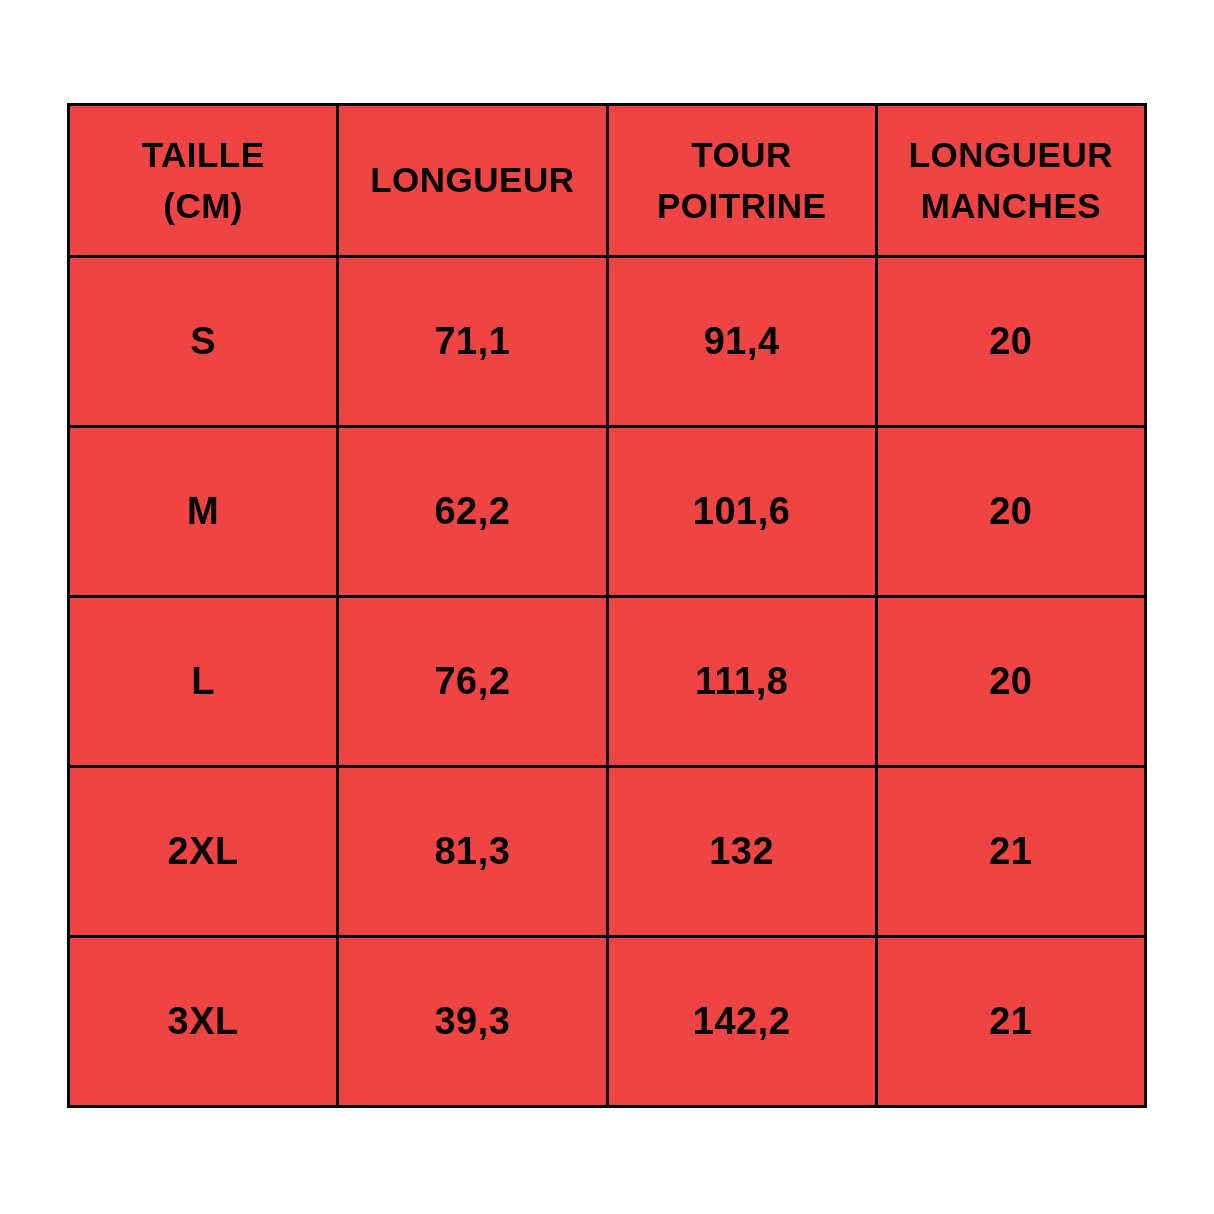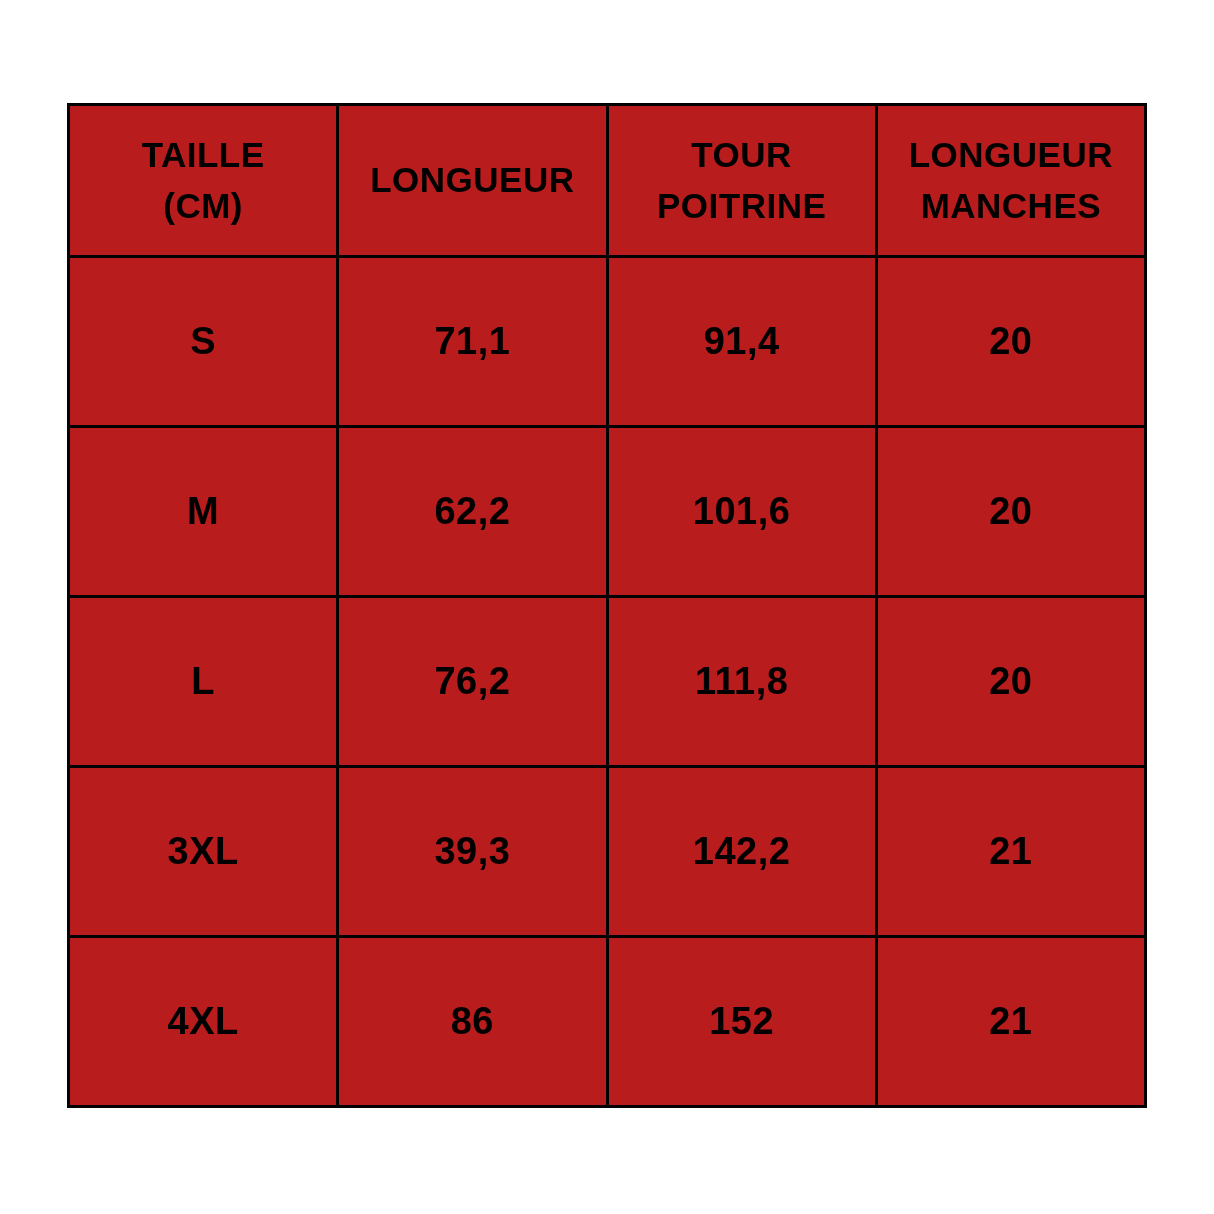--- a/index.html
+++ b/index.html
@@ -19,21 +19,21 @@
     left: 67px;
     top: 103px;
     width: 1080px;
     height: 1005px;
   }
   table.size-table {
     width: 100%;
     height: 100%;
     border-collapse: collapse;
     table-layout: fixed;
-    background: #b91c1c;
+    background: #ef4444;
     padding-left: 38px;
   }
   table.size-table th,
   table.size-table td {
     border: 3px solid #000000;
     text-align: center;
     vertical-align: middle;
     font-weight: bold;
     padding: 0;
   }
@@ -79,26 +79,26 @@
           <td>101,6</td>
           <td>20</td>
         </tr>
         <tr class="data-row">
           <td>L</td>
           <td>76,2</td>
           <td>111,8</td>
           <td>20</td>
         </tr>
         <tr class="data-row">
+          <td>2XL</td>
+          <td>81,3</td>
+          <td>132</td>
+          <td>21</td>
+        </tr>
+        <tr class="data-row">
           <td>3XL</td>
           <td>39,3</td>
           <td>142,2</td>
-          <td>21</td>
-        </tr>
-        <tr class="data-row">
-          <td>4XL</td>
-          <td>86</td>
-          <td>152</td>
           <td>21</td>
         </tr>
       </tbody>
   </table>
 </div>
 
 </body></html>

